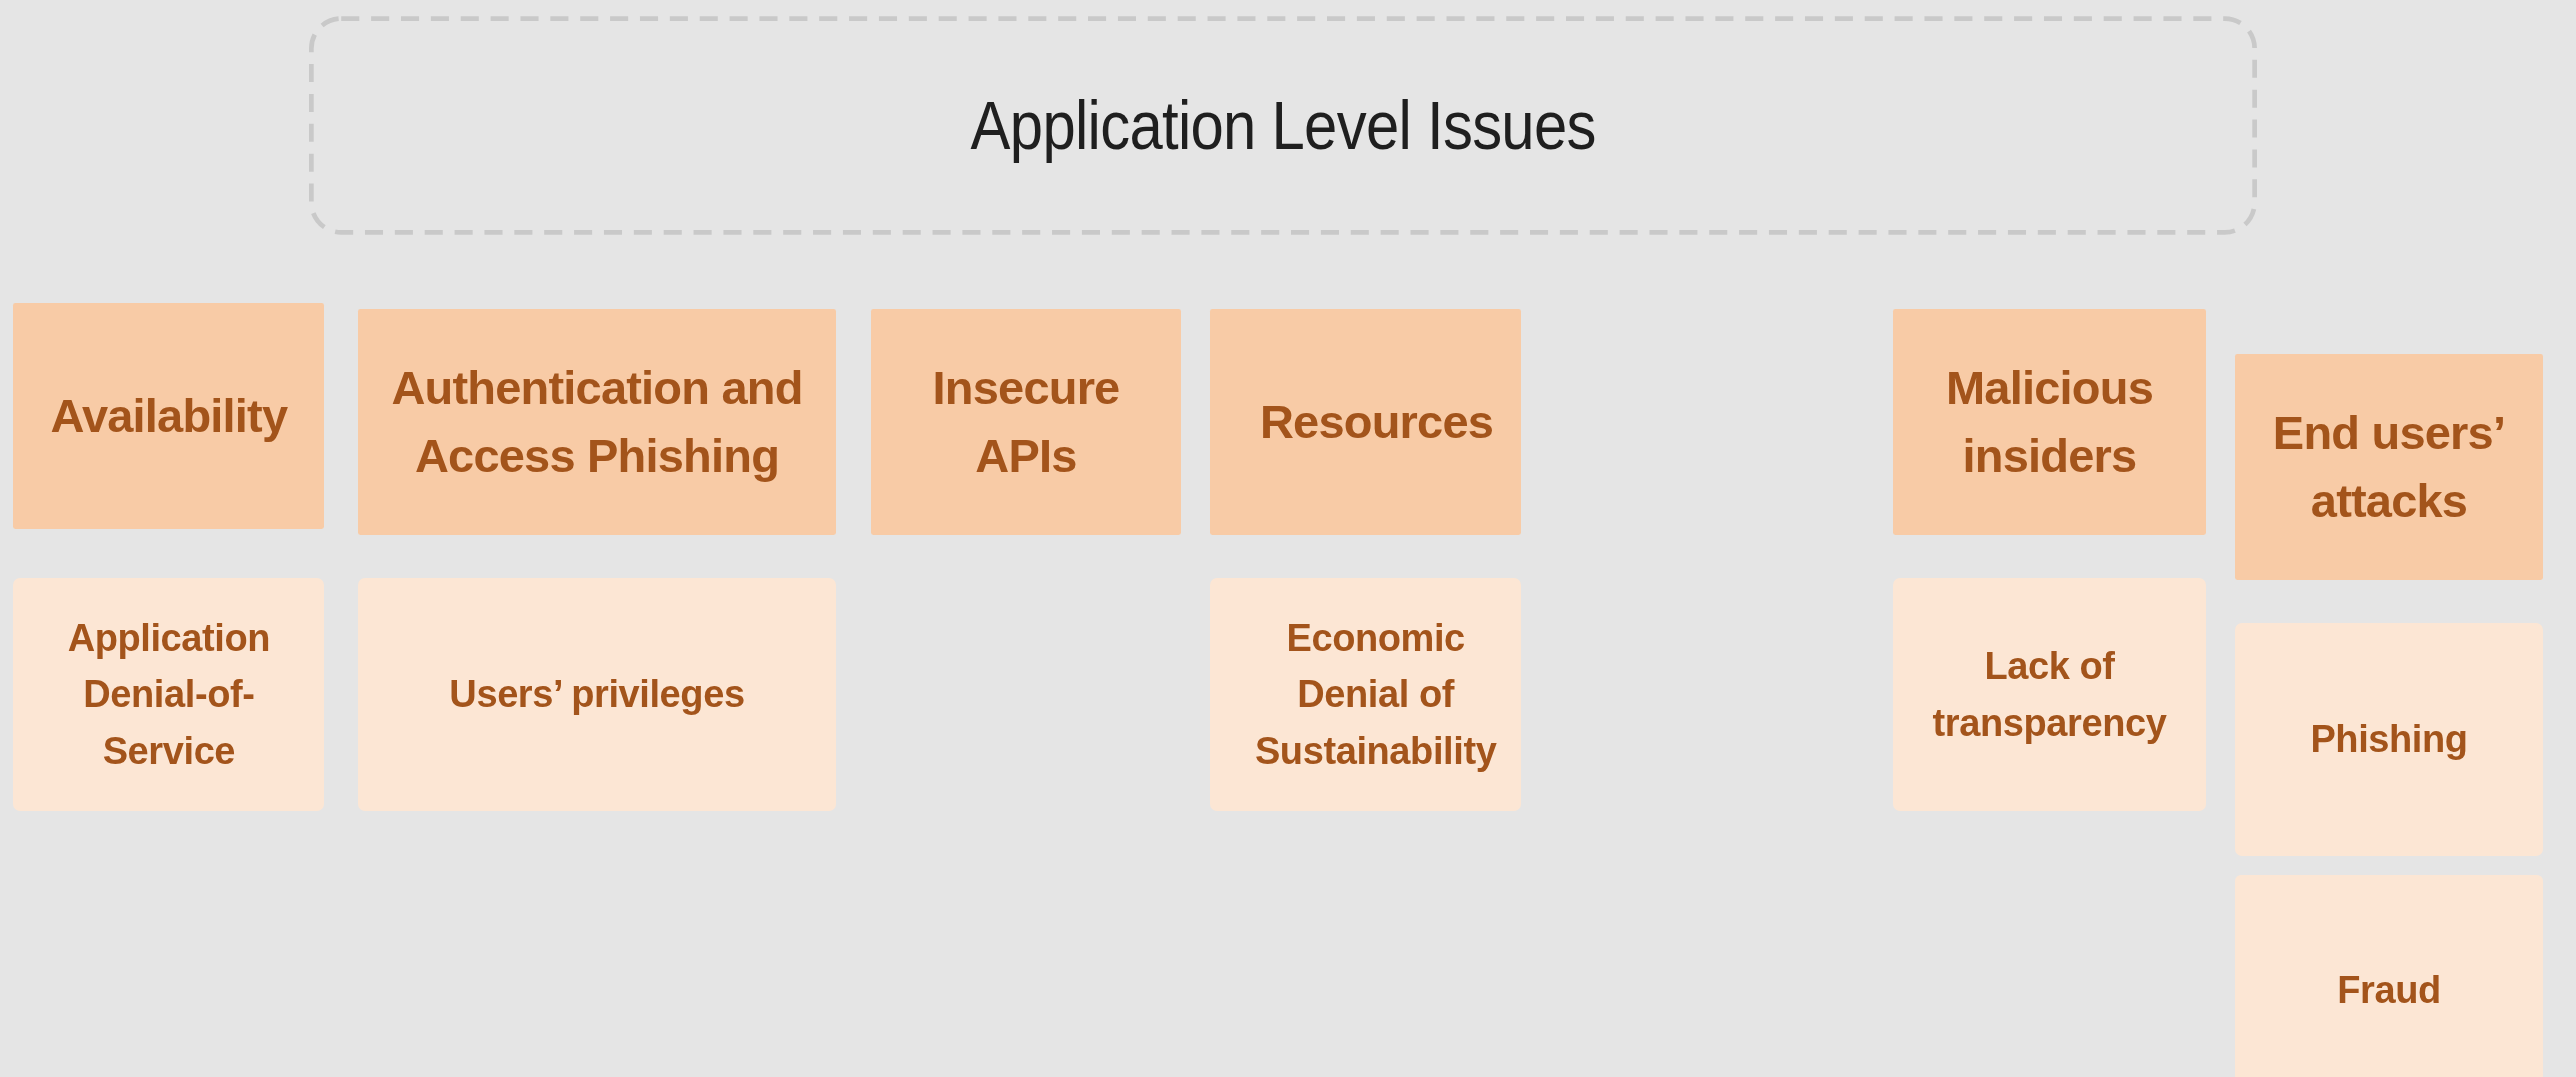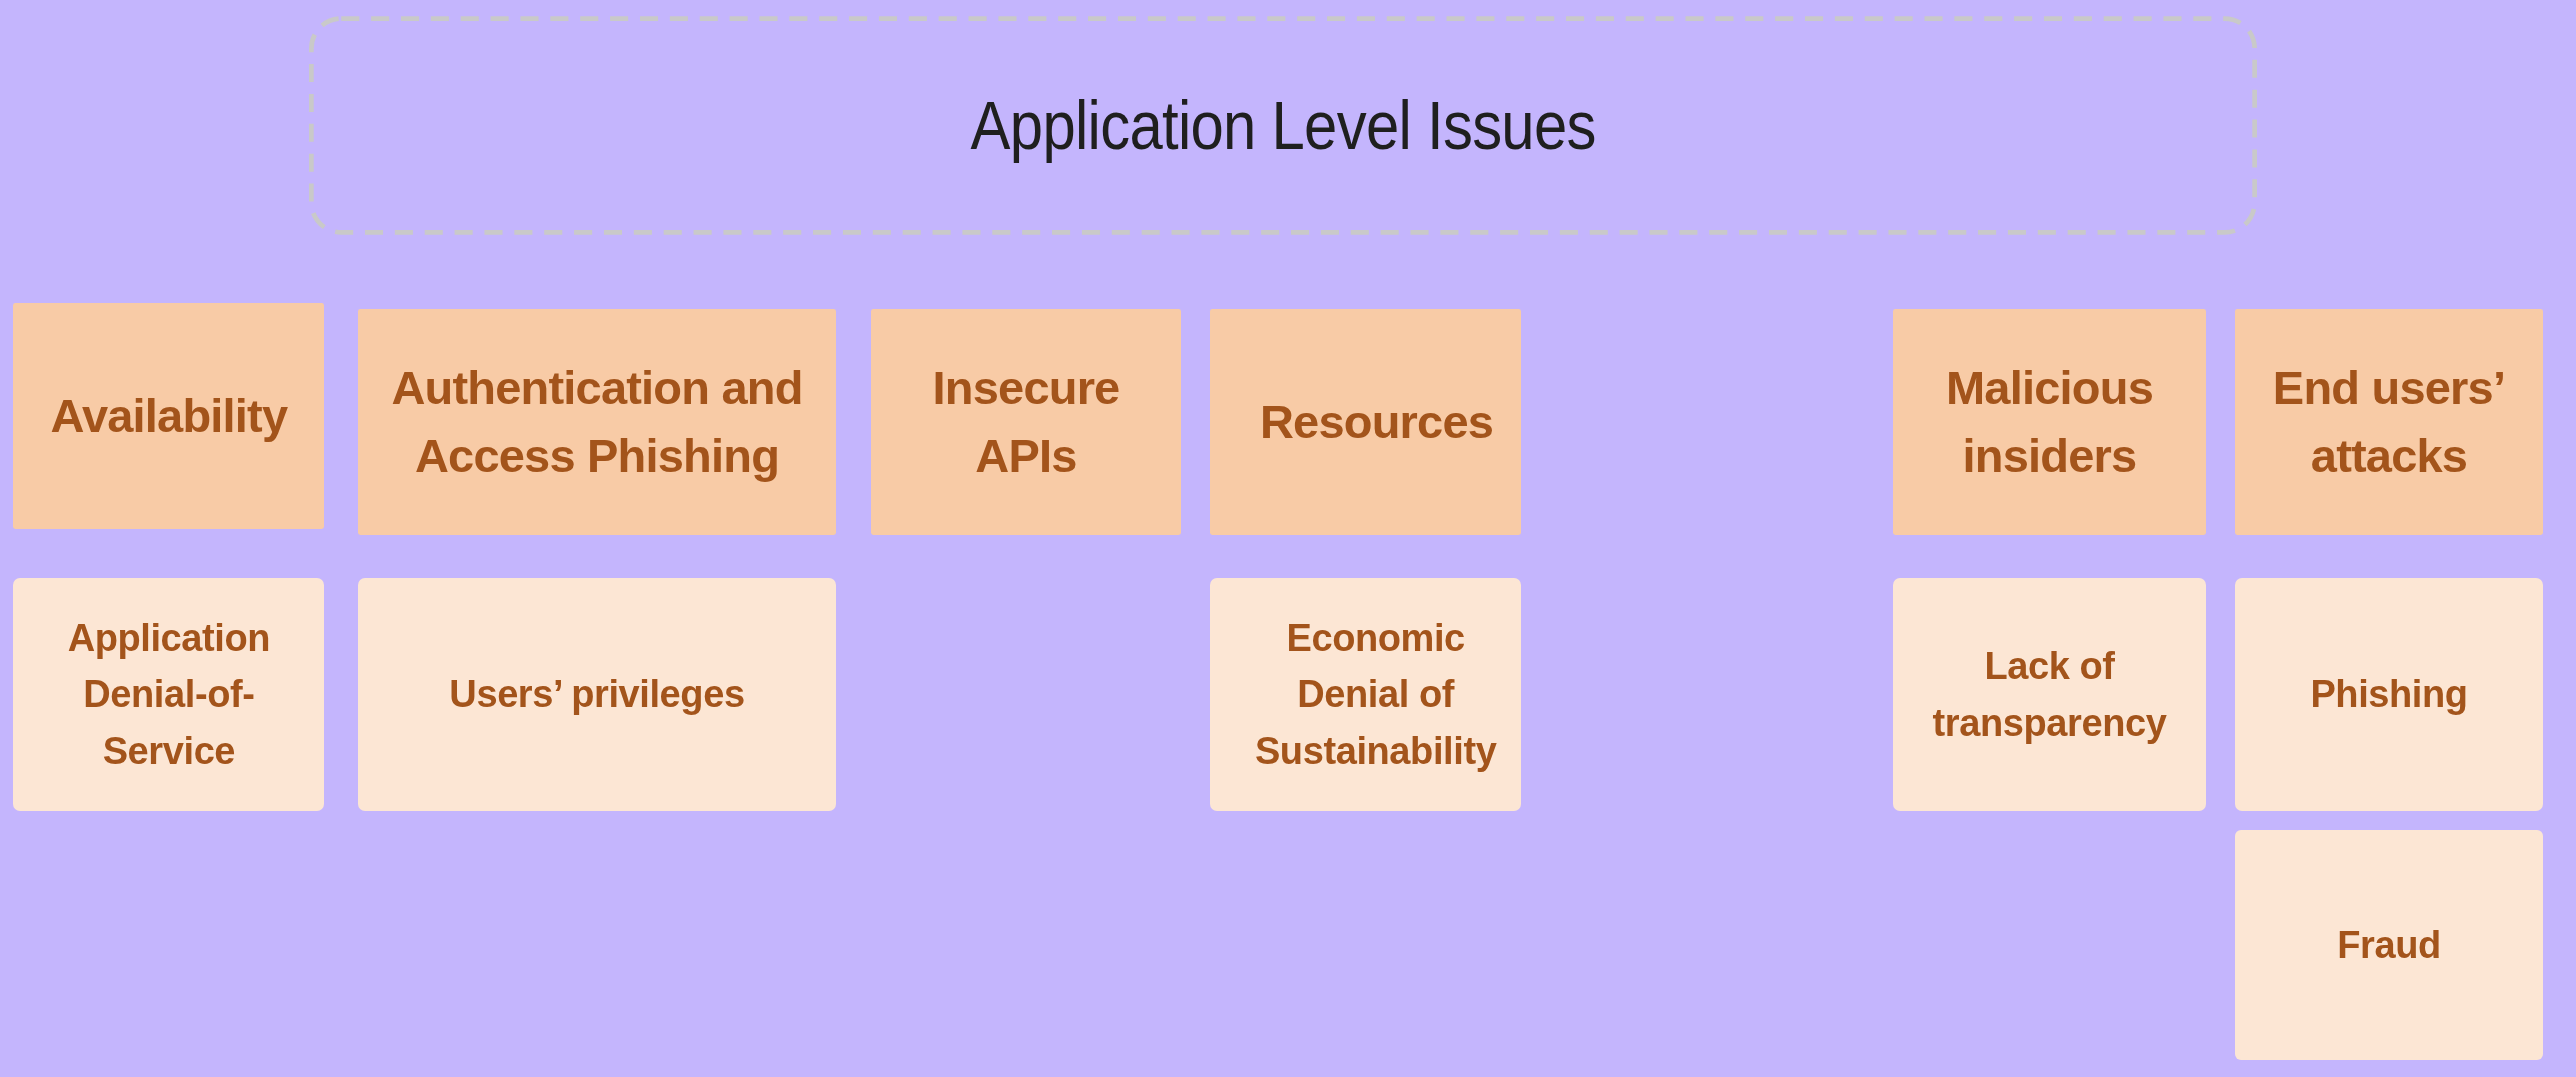--- a/index.html
+++ b/index.html
@@ -1,20 +1,20 @@
 <!DOCTYPE html>
 <html style="font-size:12.6px"><head>
 <meta charset="utf-8">
 <style>
   html, body { margin: 0; padding: 0; background: #ffffff; }
   .canvas {
     position: relative;
     width: 2576px;
     height: 1078px;
-    background: #c4b5fd;
+    background: #e5e5e5;
     font-family: "Liberation Sans", sans-serif;
     overflow: hidden;
   }
 
   
   .top-frame {
     position: absolute;
     left: 309px; top: 15.7px;
     width: 1948px; height: 219px;
   }
@@ -60,21 +60,21 @@
     padding: 0 15.7px;
   }
 
   
   .col1 { left: 13.4px;   width: 311px; }
   .col2 { left: 358px;  width: 478px; }
   .col3 { left: 871px; width: 310px; }
   .col4 { left: 1210px; width: 311px; padding-left: 36px; }
   .col5 { left: 1555px; width: 307px; }
   .col6 { left: 1893px; width: 313px; }
-  .col7 { left: 2235px; width: 308px; }
+  .col7 { left: 2235px; width: 308px; margin-top: 45px; }
 
   .header-box.col1 { top: 303px; }       
   .sub-box.fraud   { top: 830px; height: 230px; border-radius: 6px; }
 </style>
 </head>
 <body>
 
 <div class="canvas">
 
   <div class="top-frame">

